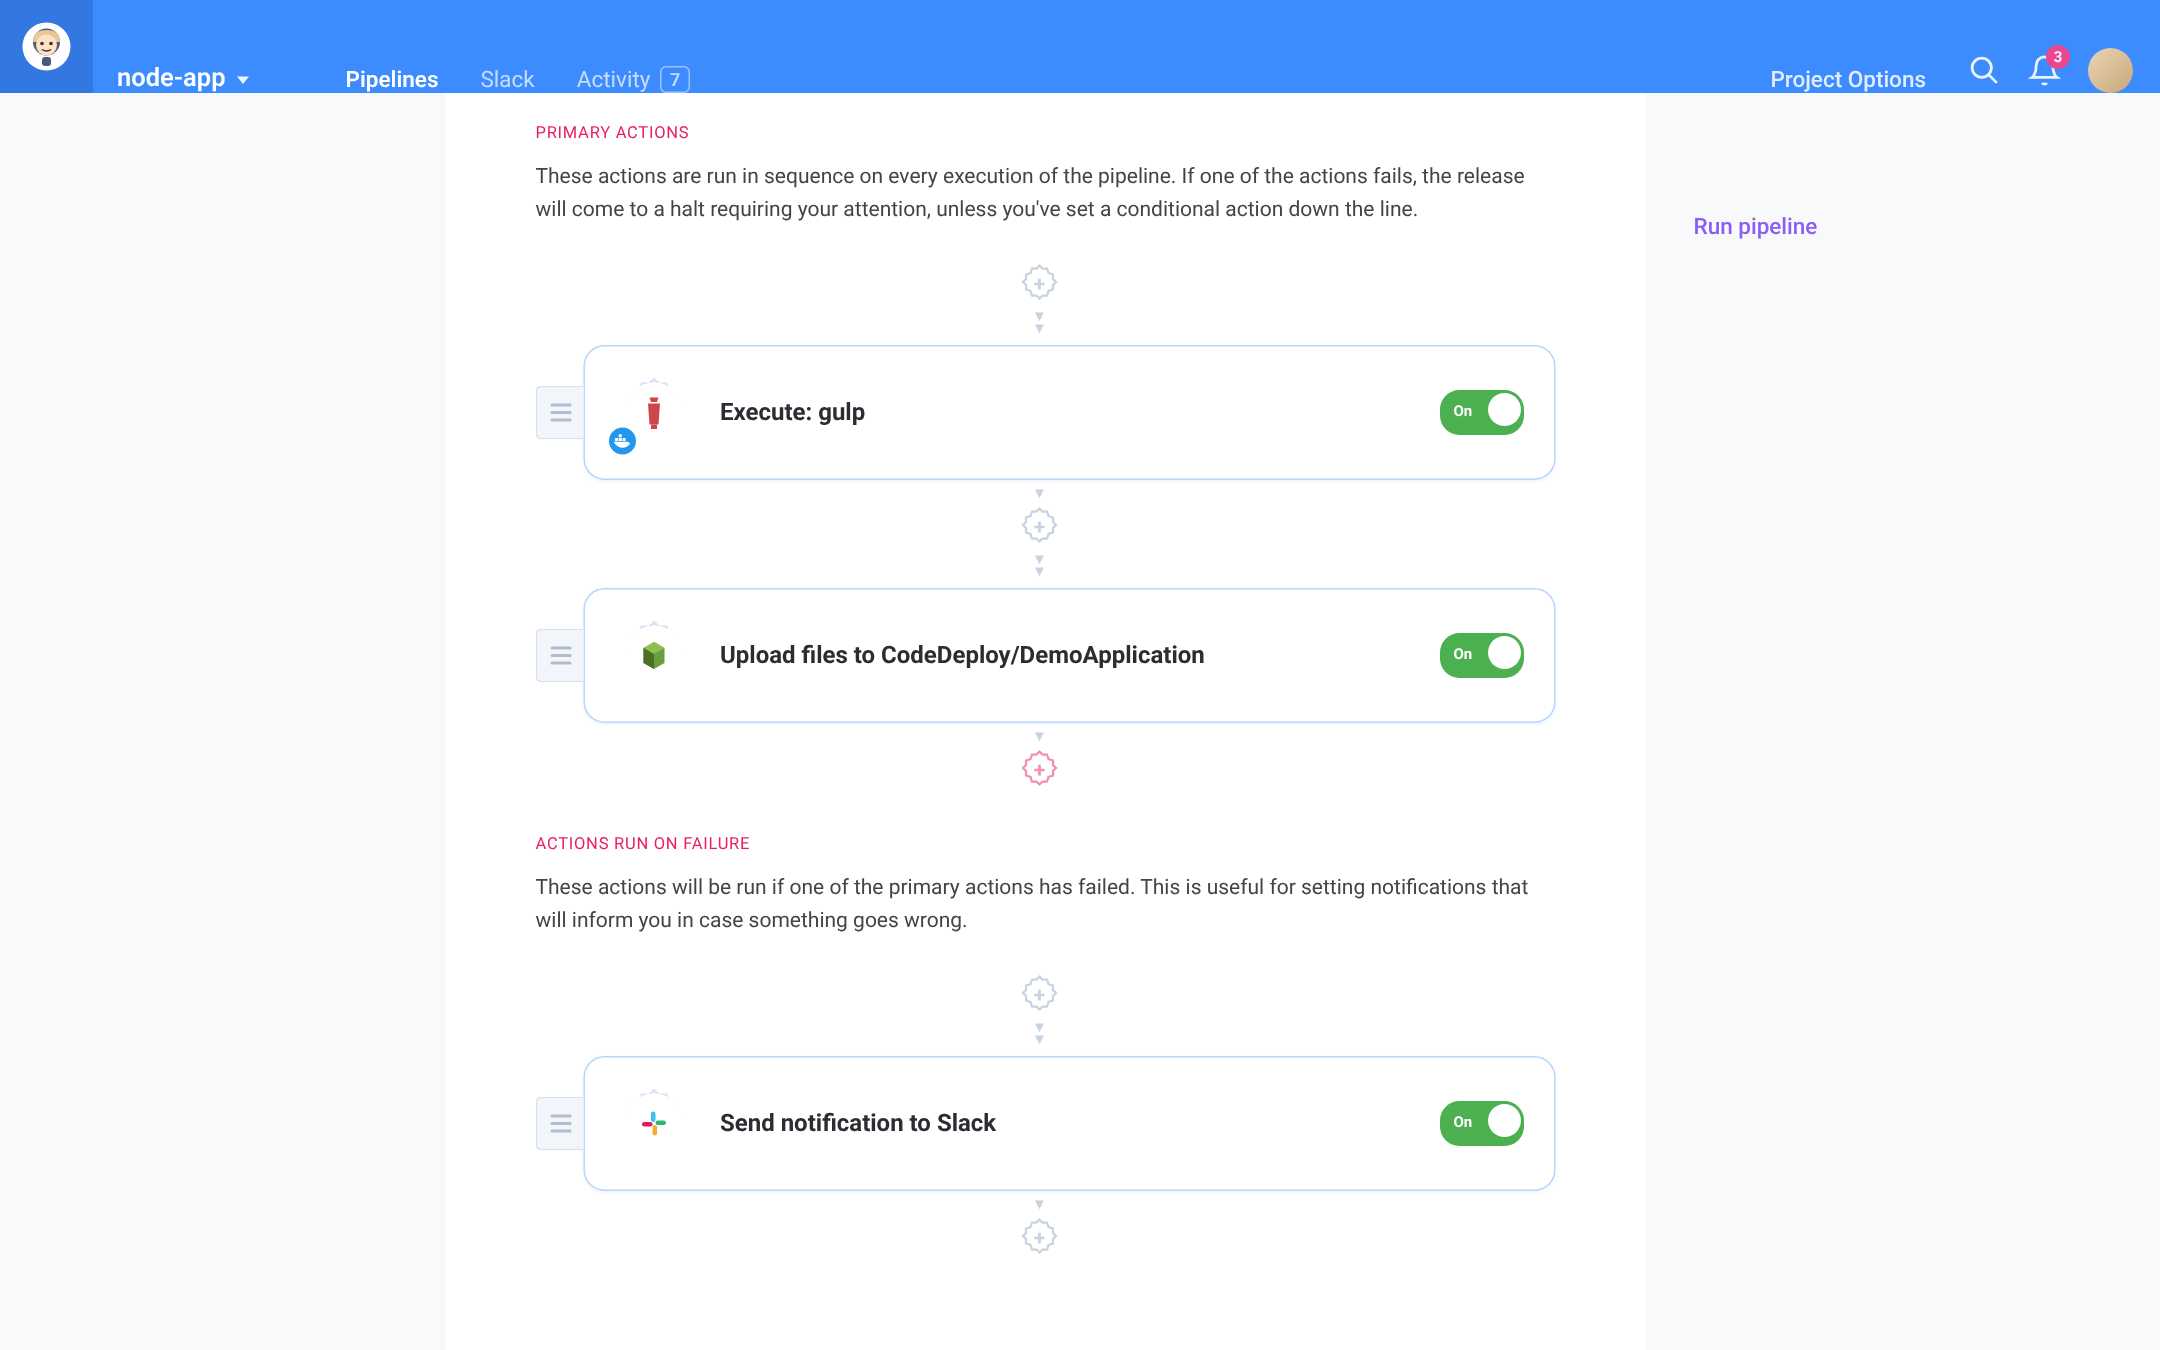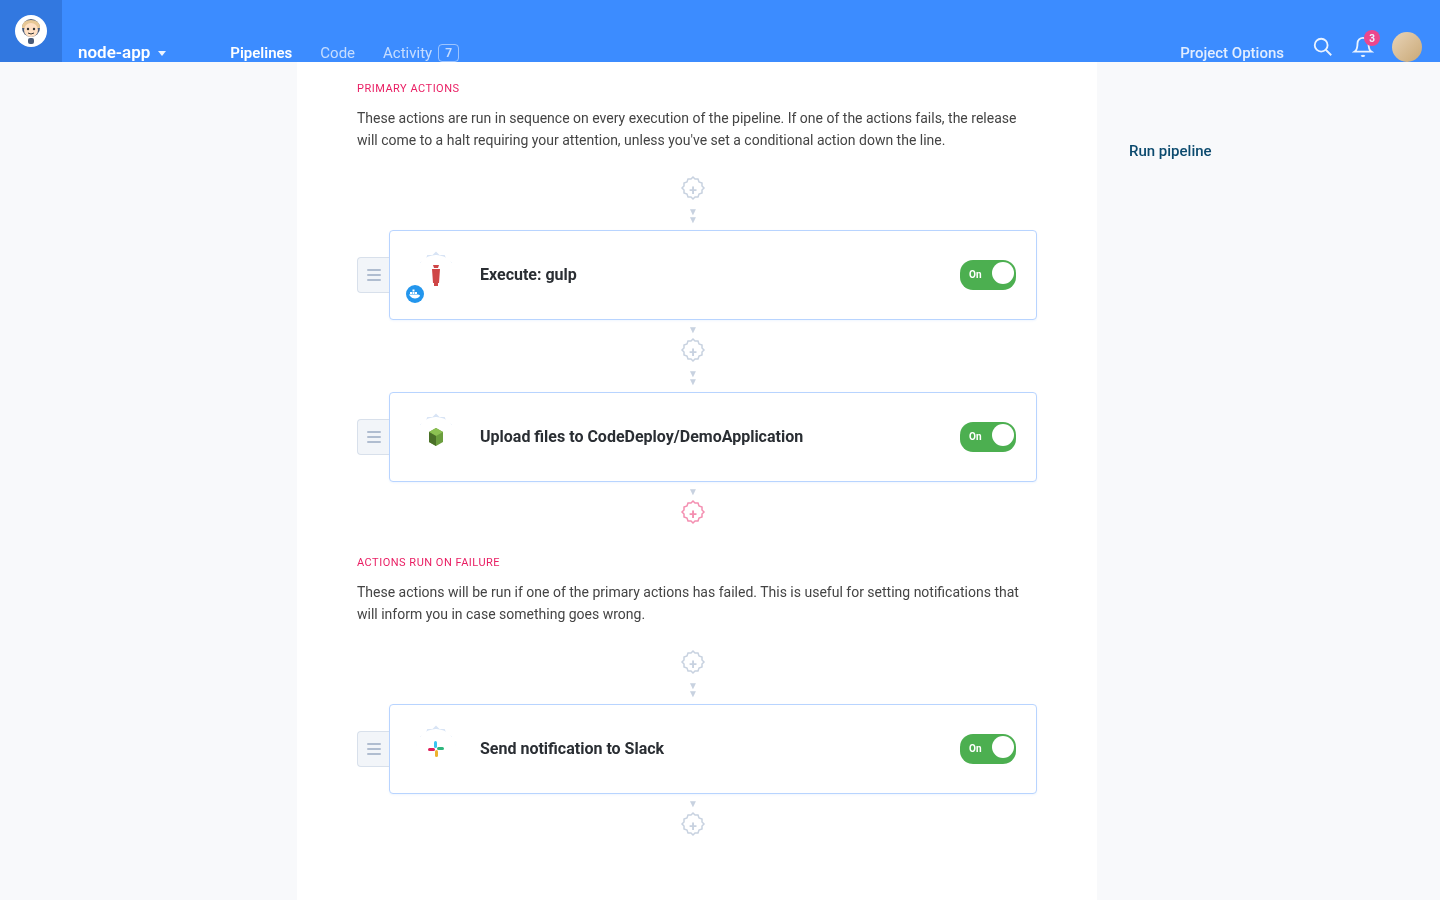--- a/index.html
+++ b/index.html
@@ -15,35 +15,35 @@
 .options{margin-left:auto;font-size:15px;opacity:.85;font-weight:500;cursor:pointer}
 .header-right{display:flex;align-items:center;gap:18px;margin-left:28px;margin-right:18px}
 .icon-btn{width:22px;height:22px;cursor:pointer;opacity:.9;position:relative}
 .notif-badge{position:absolute;top:-6px;right:-6px;background:#ff4081;color:#fff;border-radius:50%;width:16px;height:16px;font-size:10px;font-weight:700;display:flex;align-items:center;justify-content:center}
 .avatar{width:30px;height:30px;border-radius:50%;background:linear-gradient(135deg,#e8d4b8,#c9a876);cursor:pointer}
 
 .main{display:flex}
 .sidebar-left{width:297px}
 .content{width:800px;background:#fff;min-height:calc(100vh - 62px);padding:20px 60px}
 .sidebar-right{flex:1;padding:20px}
-.run-btn{color:#0c4a6e;font-size:15px;font-weight:500;margin-top:60px;margin-left:12px;cursor:pointer}
+.run-btn{color:#8b5cf6;font-size:15px;font-weight:500;margin-top:60px;margin-left:12px;cursor:pointer}
 
 .section-title{color:#e91e63;font-size:11px;font-weight:400;letter-spacing:.5px;text-transform:uppercase;margin-bottom:12px}
 .section-desc{color:#444;font-size:14px;line-height:1.6;margin-bottom:20px}
 
 .connector{display:flex;flex-direction:column;align-items:center;margin:6px 0}
 .add-gear{width:32px;height:32px;position:relative;cursor:pointer;margin:2px 0}
 .gear-svg{position:absolute;inset:0}
 .plus{position:absolute;top:50%;left:50%;transform:translate(-50%,-50%);color:#c8d2e0;font-size:14px;font-weight:700}
 .chev{color:#c8d2e0;font-size:10px;line-height:8px}
 
 .action-row{display:flex;align-items:center;gap:14px}
 .drag-handle{width:32px;height:36px;background:#f2f5f9;border:1px solid #d8e0eb;border-right:none;border-radius:4px 0 0 4px;display:flex;flex-direction:column;align-items:center;justify-content:center;gap:3px;cursor:grab;margin-right:-14px;z-index:1}
 .dh-line{width:14px;height:2px;background:#b0bdd0;border-radius:1px}
-.action-card{flex:1;background:#fff;border:1px solid #b8d4ff;border-radius:4px;padding:18px 20px;display:flex;align-items:center;gap:18px;box-shadow:0 1px 2px rgba(60,140,255,.08);cursor:pointer}
+.action-card{flex:1;background:#fff;border:1px solid #b8d4ff;border-radius:14px;padding:18px 20px;display:flex;align-items:center;gap:18px;box-shadow:0 1px 2px rgba(60,140,255,.08);cursor:pointer}
 .action-icon{width:52px;height:52px;position:relative;flex-shrink:0}
 .gear-bg{position:absolute;inset:0}
 .icon-circle{position:absolute;top:50%;left:50%;transform:translate(-50%,-50%);width:40px;height:40px;border-radius:50%;background:#fff;display:flex;align-items:center;justify-content:center}
 .sub-badge{position:absolute;bottom:-2px;left:-4px;width:18px;height:18px;border-radius:50%;background:#2396ed;display:flex;align-items:center;justify-content:center}
 .action-title{font-size:16px;font-weight:700;color:#2a2e33;flex:1}
 .toggle{width:56px;height:30px;background:#4caf50;border-radius:13px;position:relative;cursor:pointer;display:flex;align-items:center}
 .toggle-label{color:#fff;font-size:10px;font-weight:700;margin-left:auto;margin-right:8px}
 .toggle-knob{position:absolute;left:2px;top:2px;width:22px;height:22px;border-radius:50%;background:#fff}
 .toggle.on .toggle-knob{left:auto;right:2px}
 .toggle.on .toggle-label{margin-left:9px;margin-right:auto}
@@ -67,21 +67,21 @@
       <path d="M 14 19 Q 17 21 20 19" stroke="#333" stroke-width="1" fill="none"></path>
       <rect x="14" y="24" width="6" height="6" rx="2" fill="#4a5b78"></rect>
     </svg>
   </div>
   <div class="project-name">
     <span>node-app</span>
     <span class="caret"></span>
   </div>
   <div class="nav">
     <div class="nav-item active">Pipelines</div>
-    <div class="nav-item">Code</div>
+    <div class="nav-item">Slack</div>
     <div class="nav-item">
       <span>Activity</span>
       <span class="badge">7</span>
     </div>
   </div>
   <div class="options">Project Options</div>
   <div class="header-right">
     <div class="icon-btn">
       <svg viewBox="0 0 24 24" fill="none" stroke="#fff" stroke-width="2">
           <circle cx="10" cy="10" r="7"></circle>

